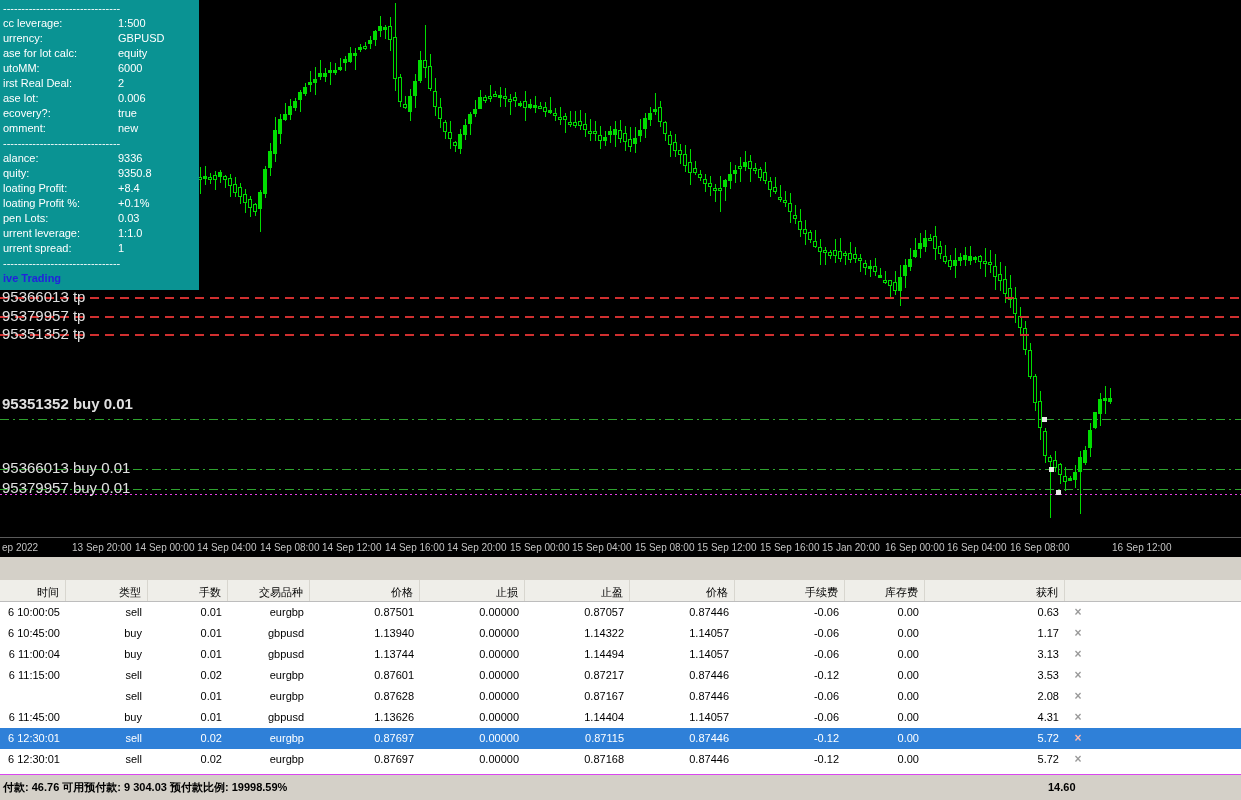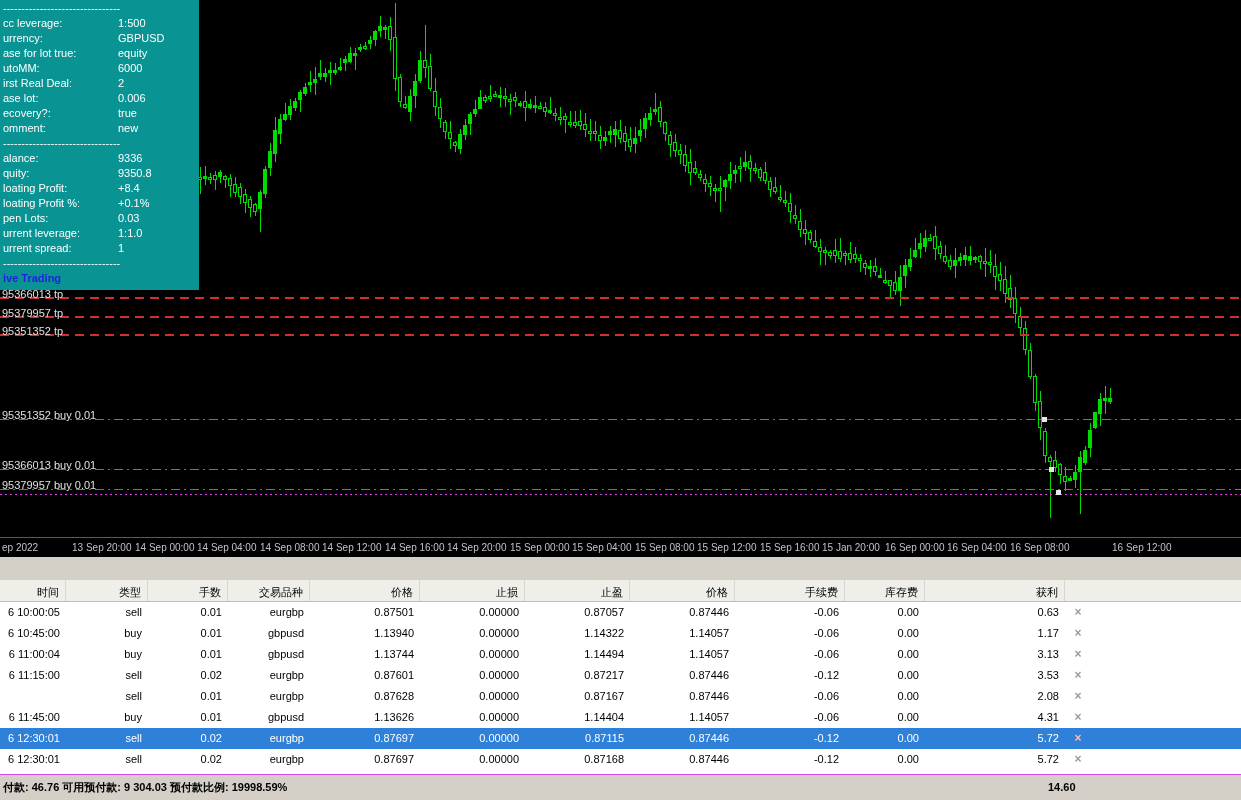--- a/index.html
+++ b/index.html
@@ -8,21 +8,21 @@
 
   
   .chart-area{position:absolute;top:0;left:0;width:1241px;height:557px;background:#000}
   #chart-svg{position:absolute;top:0;left:0}
   .info-panel{position:absolute;top:0;left:0;width:199px;padding:1px 0 4px 3px;
     font-size:11px;line-height:15px;color:#fff;z-index:3}
   .ip-row{display:flex;white-space:nowrap}
   .ip-label{width:115px;flex:none}
   .ip-sep{white-space:nowrap;overflow:hidden;width:170px;height:15px}
   .ip-live{font-weight:bold}
-  .line-label{position:absolute;left:2px;font-size:11px;color:#E0E0E0;z-index:2;white-space:nowrap}
+  .line-label{position:absolute;left:2px;font-size:15px;color:#E0E0E0;z-index:2;white-space:nowrap}
 
   
   .time-axis{position:absolute;top:537px;left:0;width:1241px;height:20px;background:#000;
     border-top:1px solid #5A5A5A;z-index:2}
   .axis-label{position:absolute;top:4px;font-size:10px;color:#C3C3C3;white-space:nowrap}
 
   
   .tab-bar{position:absolute;top:557px;left:0;width:1241px;height:23px;background:#D4D0C8;
     border-top:1px solid #808080;display:flex;align-items:stretch;font-size:11px;color:#222}
   .tab{padding:4px 11px 2px;border-right:1px solid #9A9A9A;margin-top:2px;cursor:pointer;white-space:nowrap}
@@ -435,21 +435,21 @@
         <div class="ip-sep">--------------------------------</div>
         <div class="ip-row">
           <span class="ip-label">cc leverage:</span>
           <span class="ip-value">1:500</span>
         </div>
         <div class="ip-row">
           <span class="ip-label">urrency:</span>
           <span class="ip-value">GBPUSD</span>
         </div>
         <div class="ip-row">
-          <span class="ip-label">ase for lot true:</span>
+          <span class="ip-label">ase for lot calc:</span>
           <span class="ip-value">equity</span>
         </div>
         <div class="ip-row">
           <span class="ip-label">utoMM:</span>
           <span class="ip-value">6000</span>
         </div>
         <div class="ip-row">
           <span class="ip-label">irst Real Deal:</span>
           <span class="ip-value">2</span>
         </div>
@@ -513,21 +513,21 @@
         <div class="axis-label" style="left: 760px;">15 Sep 16:00</div>
         <div class="axis-label" style="left: 822px;">15 Jan 20:00</div>
         <div class="axis-label" style="left: 885px;">16 Sep 00:00</div>
         <div class="axis-label" style="left: 947px;">16 Sep 04:00</div>
         <div class="axis-label" style="left: 1010px;">16 Sep 08:00</div>
         <div class="axis-label" style="left: 1112px;">16 Sep 12:00</div>
       </div>
   <div class="line-label" style="top: 288px;">95366013 tp</div>
       <div class="line-label" style="top: 307px;">95379957 tp</div>
       <div class="line-label" style="top: 325px;">95351352 tp</div>
-      <div class="line-label" style="top: 409px;">95351352 buy 0.01</div>
+      <div class="line-label" style="top: 395px; font-weight: bold;">95351352 buy 0.01</div>
       <div class="line-label" style="top: 459px;">95366013 buy 0.01</div>
       <div class="line-label" style="top: 479px;">95379957 buy 0.01</div>
     </div>
 
 
   <div class="trade-panel">
     <div class="thead">
         <div class="th" style="width: 66px;">时间</div>
         <div class="th" style="width: 82px;">类型</div>
         <div class="th" style="width: 80px;">手数</div>

